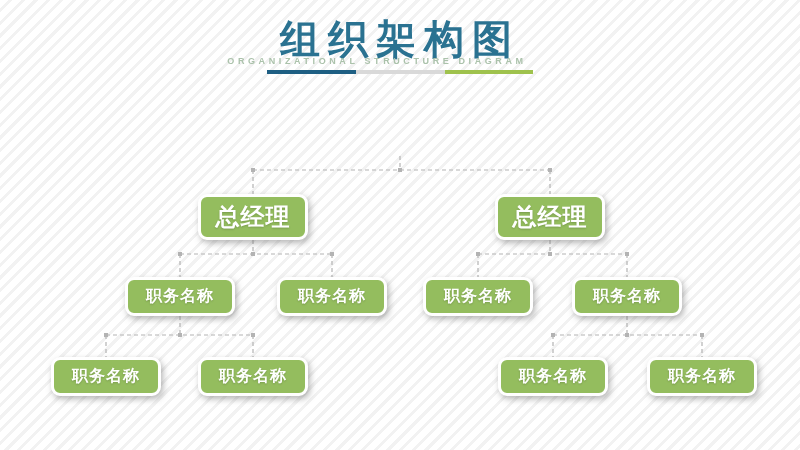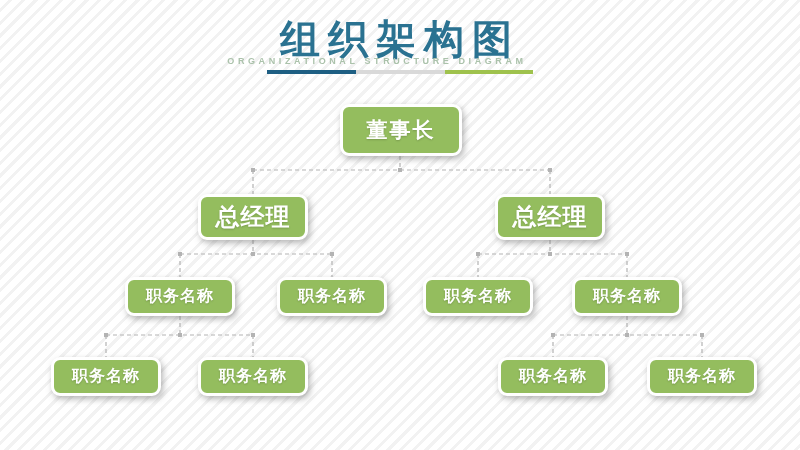--- a/index.html
+++ b/index.html
@@ -103,21 +103,20 @@
 
     <line x1="627" y1="316" x2="627" y2="335"></line>
     <line x1="553" y1="335" x2="702" y2="335"></line>
     <line x1="553" y1="335" x2="553" y2="357"></line>
     <line x1="702" y1="335" x2="702" y2="357"></line>
     <rect x="551" y="333" width="4" height="4"></rect>
     <rect x="625" y="333" width="4" height="4"></rect>
     <rect x="700" y="333" width="4" height="4"></rect>
   </svg>
 
-  <div class="node lv1">董事长</div>
 
   <div class="node lv2" style="left:198px;">总经理</div>
   <div class="node lv2" style="left:495px;">总经理</div>
 
   <div class="node lv3" style="left:125px;">职务名称</div>
   <div class="node lv3" style="left:277px;">职务名称</div>
   <div class="node lv3" style="left:423px;">职务名称</div>
   <div class="node lv3" style="left:572px;">职务名称</div>
 
   <div class="node lv4" style="left:51px;">职务名称</div>

